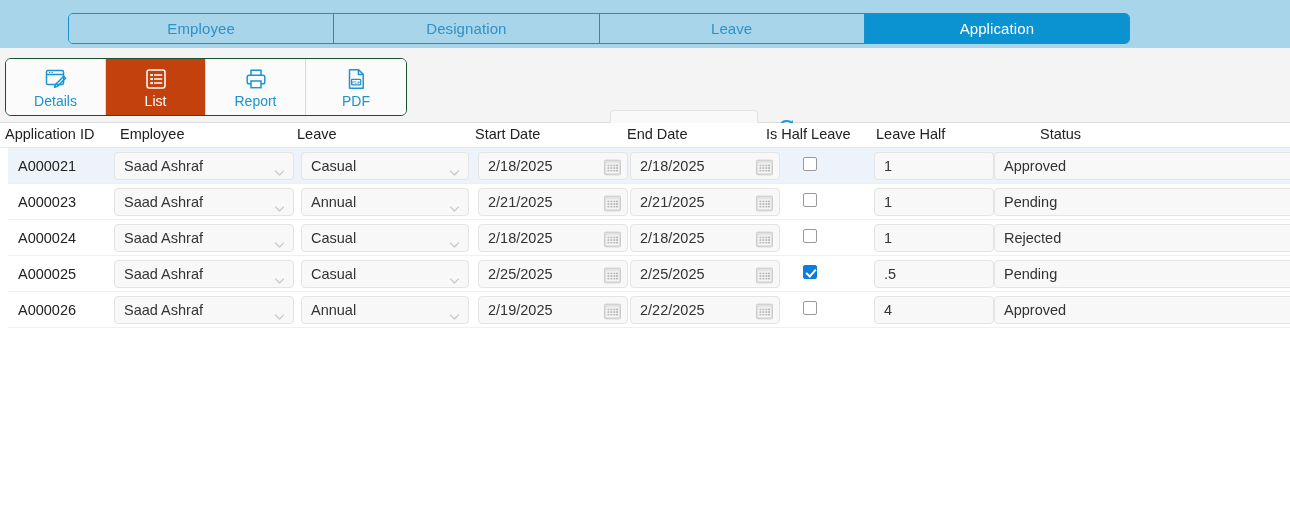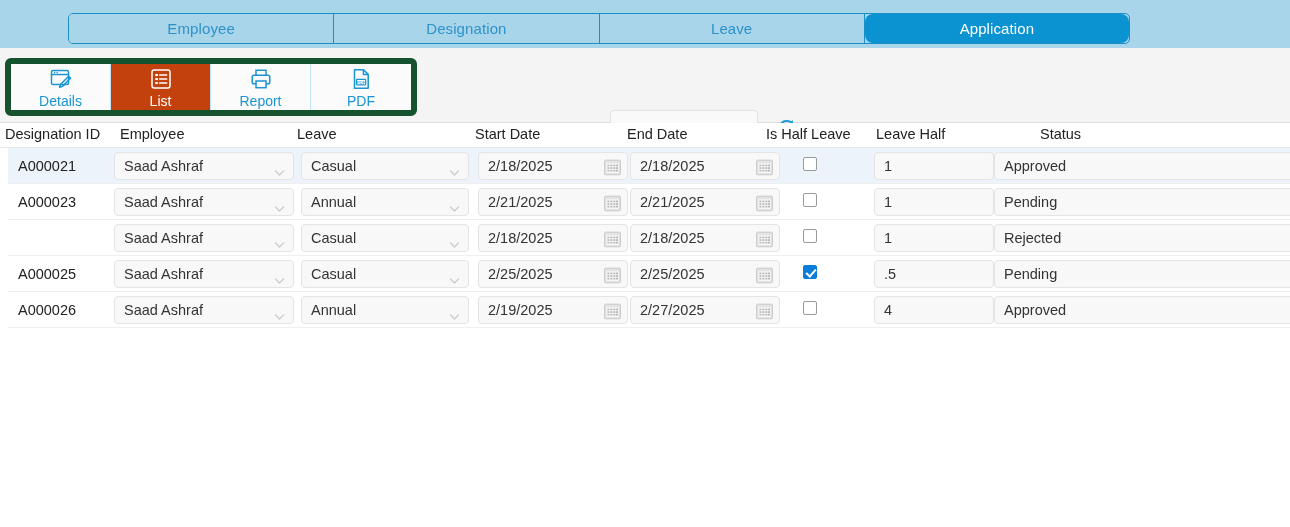--- a/index.html
+++ b/index.html
@@ -29,38 +29,38 @@
     flex: 1 1 0;
     display: flex; align-items: center; justify-content: center;
     font-size: 15px;
     color: #2e92c9;
     background: #a8d5ea;
     border-right: 1px solid #1a8fc8;
     cursor: pointer;
     height: 100%;
     letter-spacing: .1px;
   }
-  .tab:last-child { border-right: none; border-radius: 8px; }
+  .tab:last-child { border-right: none; }
   .tab.active {
     background: #0b92d0;
     color: #ffffff;
   }
 
   
   .toolbar {
     position: absolute; left: 0; top: 48px;
     width: 1290px; height: 75px;
     background: #f4f4f4;
     border-bottom: 1px solid #dcdcdc;
   }
   .btngroup {
     position: absolute; left: 5px; top: 10px;
     height: 58px;
     display: flex;
-    border: 6px solid #14532d;
+    border: 1px solid #14532d;
     border-radius: 6px;
     overflow: hidden;
     background: #fbfbfb;
   }
   .tbtn {
     width: 100px; height: 100%;
     display: flex; flex-direction: column;
     align-items: center; justify-content: center;
     gap: 3px;
     background: #fbfbfb;
@@ -256,21 +256,21 @@
       <path d="M19.5 14.5 A7.6 7.6 0 0 1 6 16.4" fill="none" stroke="#1a9ada" stroke-width="2.1" stroke-linecap="round"></path>
       <path d="M18.3 3.4 L18.6 8.2 L14 7.4 Z" fill="#1a9ada"></path>
       <path d="M5.7 20.6 L5.4 15.8 L10 16.6 Z" fill="#1a9ada"></path>
     </svg>
   </div>
 
 </div>
 
 <div class="grid">
   <div class="ghead" id="ghead">
-      <div class="hc" style="left: 5px;">Designation ID</div>
+      <div class="hc" style="left: 5px;">Application ID</div>
       <div class="hc" style="left: 120px;">Employee</div>
       <div class="hc" style="left: 297px;">Leave</div>
       <div class="hc" style="left: 475px;">Start Date</div>
       <div class="hc" style="left: 627px;">End Date</div>
       <div class="hc" style="left: 766px;">Is Half Leave</div>
       <div class="hc" style="left: 876px;">Leave Half</div>
       <div class="hc" style="left: 1040px;">Status</div>
     </div>
   <div id="gbody">
       <div class="grow sel">
@@ -399,20 +399,23 @@
         </div>
         <div class="chk" style="left: 795px;"></div>
         <div class="cell" style="left: 866px; width: 120px;">
           <div class="fld" style="width:120px"><span>1</span></div>
         </div>
         <div class="cell" style="left: 986px; width: 320px;">
           <div class="fld" style="width:320px"><span>Pending</span></div>
         </div>
       </div>
       <div class="grow">
+        <div class="cell" style="left: 0px; width: 100px;">
+          <div class="idtext">A000024</div>
+        </div>
         <div class="cell" style="left: 106px; width: 180px;">
           <div class="fld" style="width:180px"><span>Saad Ashraf</span><span class="chev">
   <svg viewBox="0 0 16 16" width="13" height="13">
                 <path d="M3 6 L8 11 L13 6" fill="none" stroke="#c9c9c9" stroke-width="1.6" stroke-linecap="round" stroke-linejoin="round"></path>
               </svg></span></div>
         </div>
         <div class="cell" style="left: 293px; width: 168px;">
           <div class="fld" style="width:168px"><span>Casual</span><span class="chev">
   <svg viewBox="0 0 16 16" width="13" height="13">
                 <path d="M3 6 L8 11 L13 6" fill="none" stroke="#c9c9c9" stroke-width="1.6" stroke-linecap="round" stroke-linejoin="round"></path>
@@ -565,21 +568,21 @@
                   <rect x="9.4" y="8.2" width="2" height="1.7"></rect>
                   <rect x="12" y="8.2" width="2" height="1.7"></rect>
       <rect x="3.4" y="10.8" width="2" height="1.7"></rect>
                   <rect x="6.4" y="10.8" width="2" height="1.7"></rect>
                   <rect x="9.4" y="10.8" width="2" height="1.7"></rect>
                   <rect x="12" y="10.8" width="2" height="1.7"></rect>
     </g>
   </svg></span></div>
         </div>
         <div class="cell" style="left: 622px; width: 150px;">
-          <div class="fld" style="width:150px"><span>2/27/2025</span><span class="cal">
+          <div class="fld" style="width:150px"><span>2/22/2025</span><span class="cal">
   <svg viewBox="0 0 17 17" width="17" height="17">
     <rect x="0.6" y="1.2" width="15.8" height="14.6" rx="1" fill="#e3e3e3" stroke="#c8c8c8" stroke-width="1"></rect>
     <rect x="2.4" y="4.4" width="12.2" height="9.4" fill="#fbfbfb"></rect>
     <g fill="#b6b6b6">
       <rect x="3.4" y="5.6" width="2" height="1.7"></rect>
                   <rect x="6.4" y="5.6" width="2" height="1.7"></rect>
                   <rect x="9.4" y="5.6" width="2" height="1.7"></rect>
                   <rect x="12" y="5.6" width="2" height="1.7"></rect>
       <rect x="3.4" y="8.2" width="2" height="1.7"></rect>
                   <rect x="6.4" y="8.2" width="2" height="1.7"></rect>

